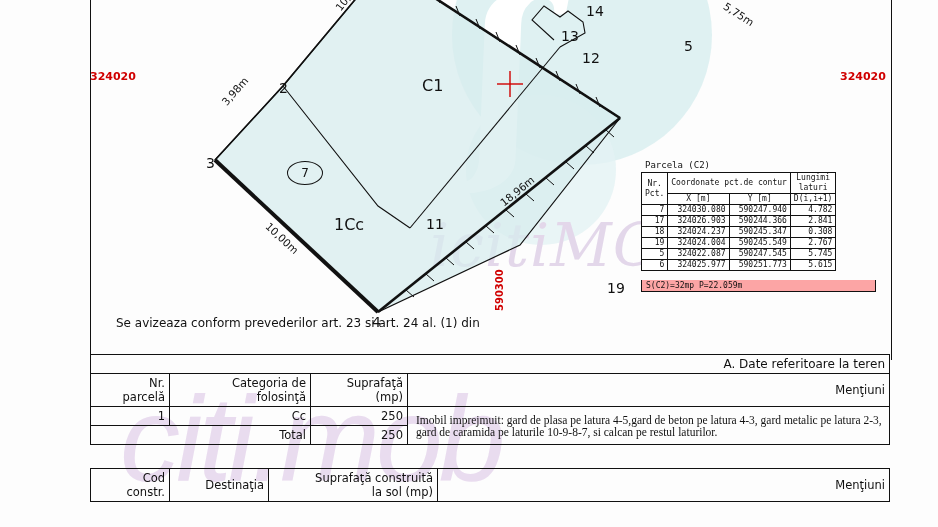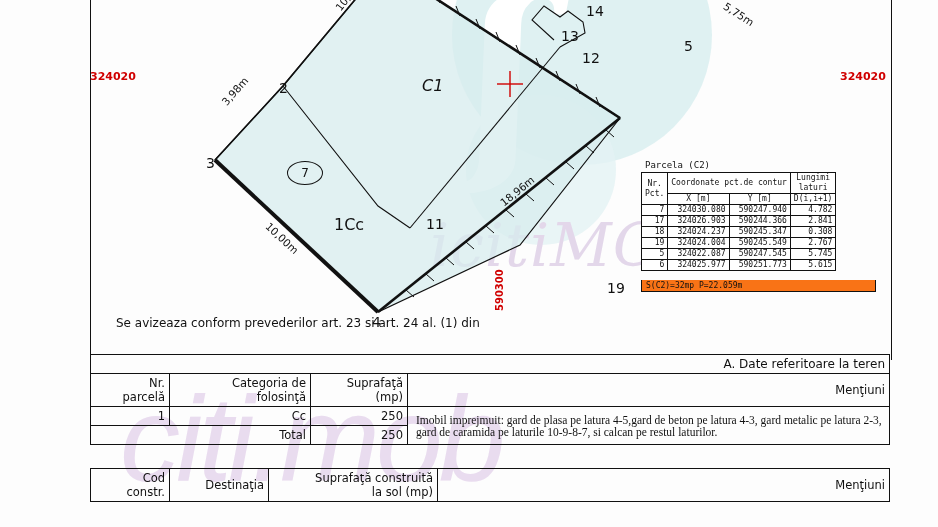--- a/index.html
+++ b/index.html
@@ -115,21 +115,21 @@
     font-weight:normal;
   }
   table.coord td.num{text-align:right;}
   table.coord td.lg{text-align:right;}
   .coord-foot{
     border:1px solid #111;border-top:none;
     font-family:"DejaVu Sans Mono", monospace;
     font-size:8px;
     padding:1px 4px;
     color:#111;
-    background:#f97316;
+    background:#fca5a5;
     position:absolute;left:641px;
   }
   
   .aviz{
     position:absolute;left:116px;top:316px;
     font-size:12px;color:#111;
   }
   .vert-red{
     position:absolute;left:505px;top:300px;
     font-size:10px;color:#d00000;font-weight:bold;
@@ -212,21 +212,21 @@
     <g stroke="#d00000" stroke-width="1.4">
       <line x1="497" y1="84" x2="523" y2="84"></line>
       <line x1="510" y1="71" x2="510" y2="97"></line>
     </g>
   </svg>
 
   <div class="lbl lbl-red" style="left:90px;top:70px;">324020</div>
   <div class="lbl lbl-red" style="left:840px;top:70px;">324020</div>
   <div class="vert-red">590300</div>
 
-  <div class="lbl lbl-c1" style="left:422px;top:76px;font-style:italic;">C1</div>
+  <div class="lbl lbl-c1" style="left:422px;top:76px;">C1</div>
   <div class="lbl lbl-1cc" style="left:334px;top:215px;">1Cc</div>
   <div class="circ7" style="left:287px;top:161px;">7</div>
 
   <div class="lbl dim" style="left:218px;top:85px;transform:rotate(-49deg);">3,98m</div>
   <div class="lbl dim" style="left:262px;top:232px;transform:rotate(43deg);">10,00m</div>
   <div class="lbl dim" style="left:497px;top:185px;transform:rotate(-39deg);">18,96m</div>
   <div class="lbl dim" style="left:722px;top:8px;transform:rotate(33deg);">5,75m</div>
   <div class="lbl dim" style="left:333px;top:-6px;transform:rotate(-52deg);">10,3</div>
 
   <div class="lbl ptnum" style="left:279px;top:80px;">2</div>

